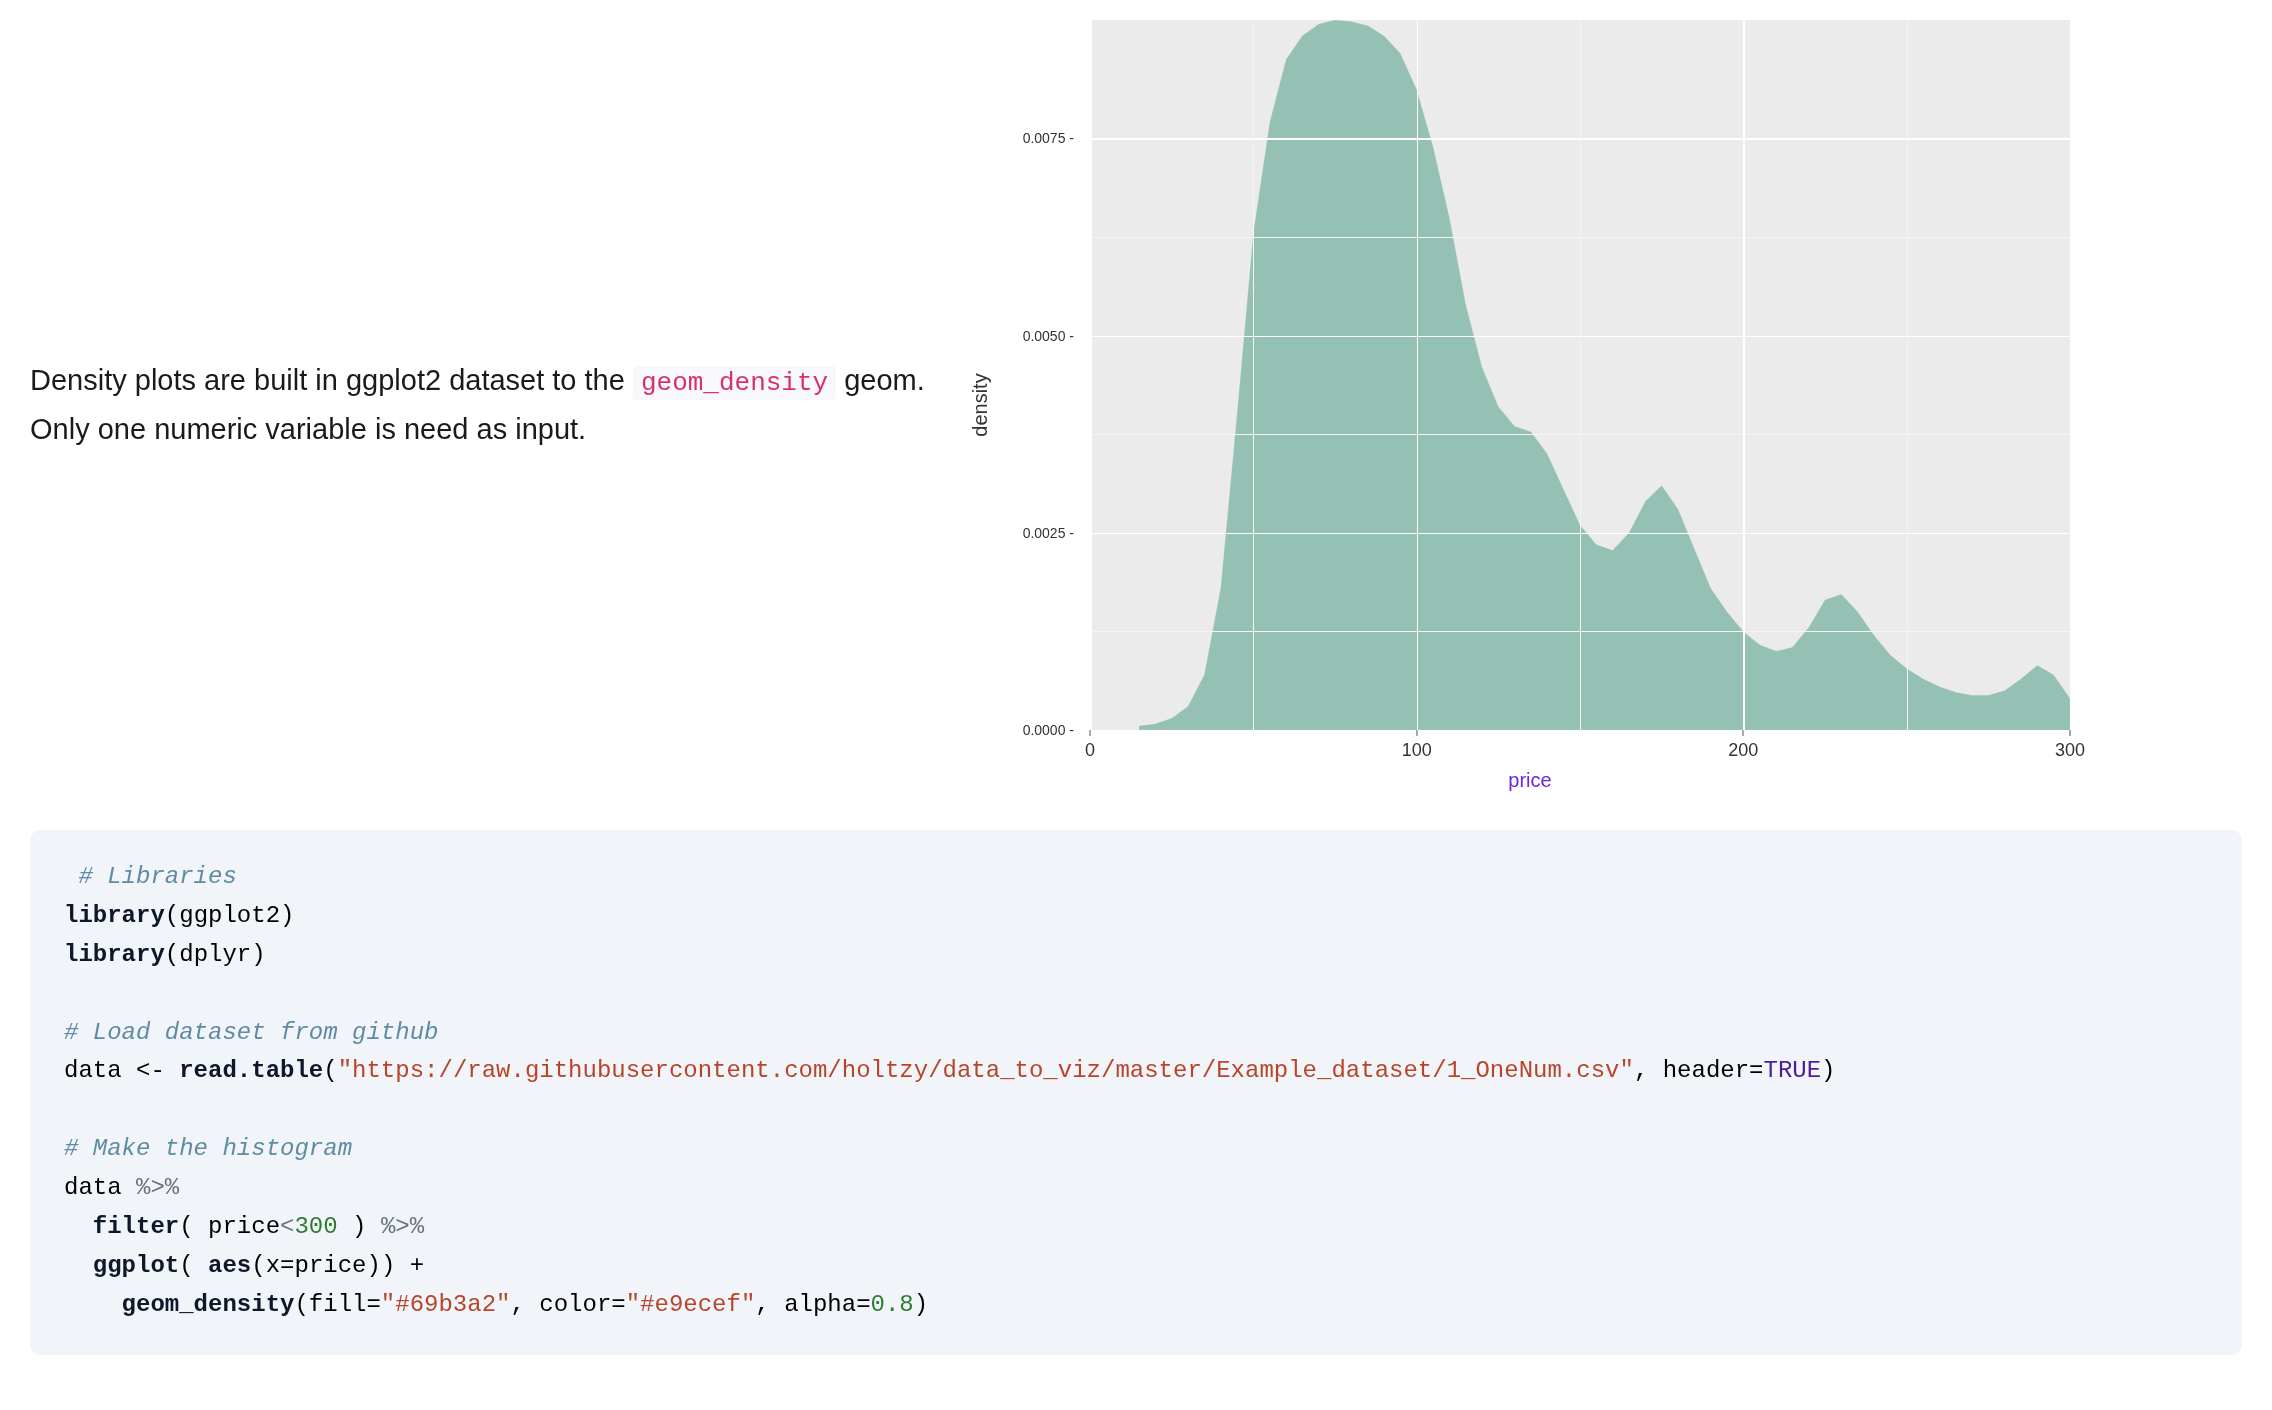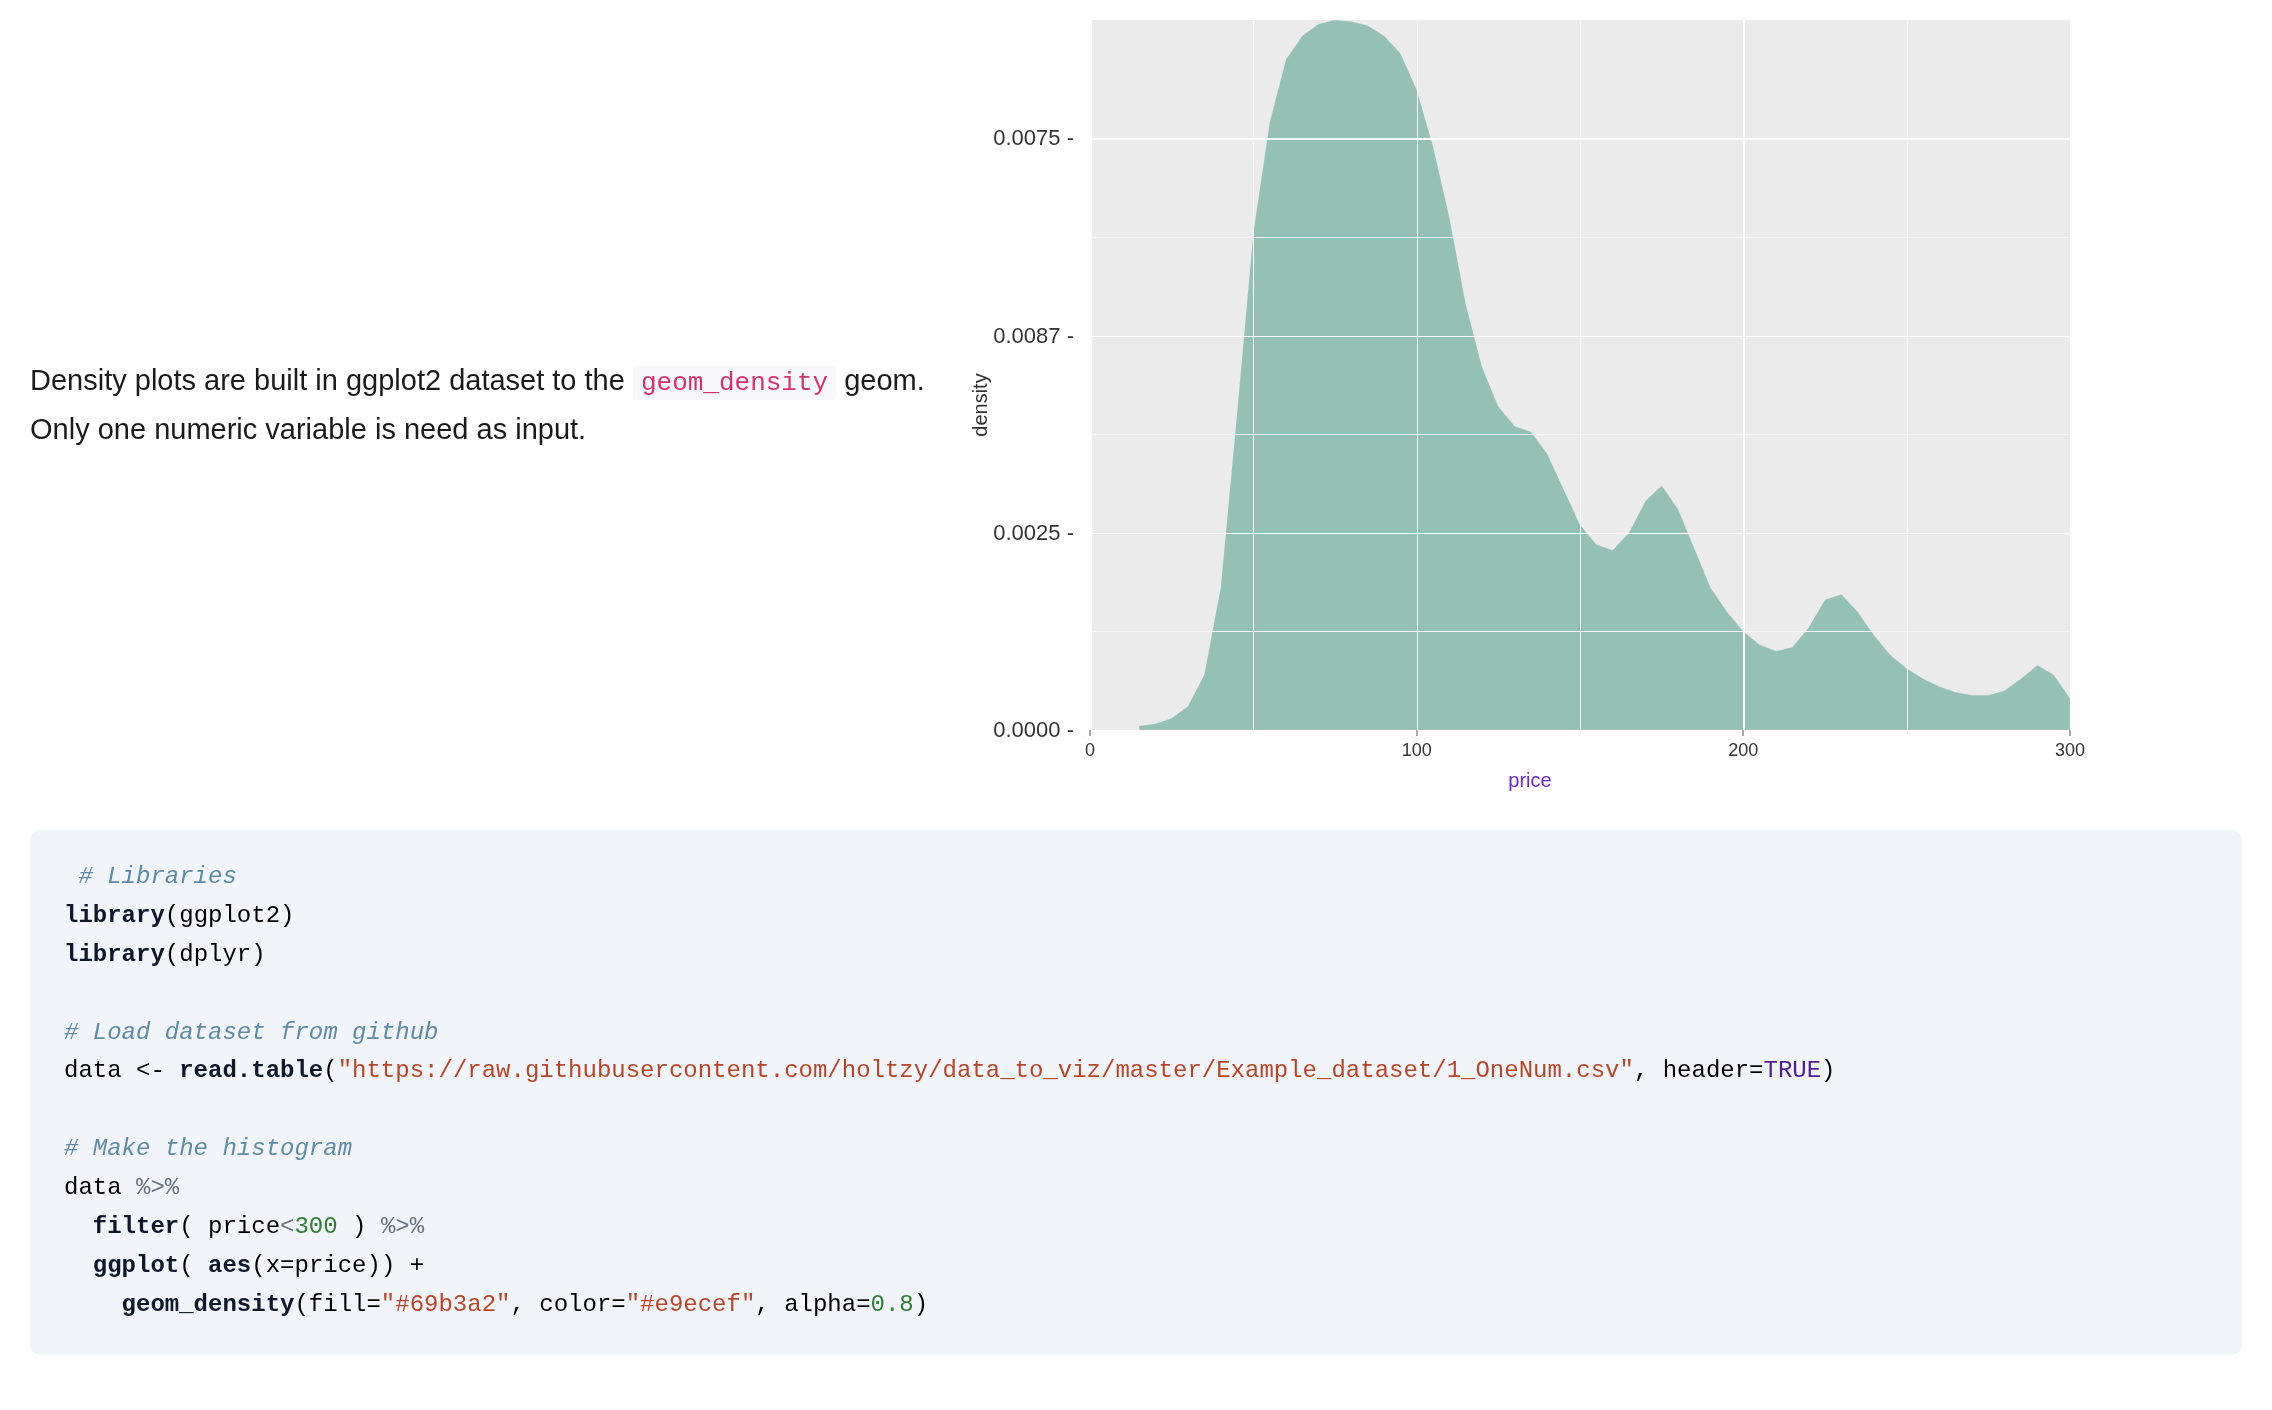--- a/index.html
+++ b/index.html
@@ -67,21 +67,21 @@
   .y-ticks {
     position: absolute;
     left: 0;
     top: 0;
     height: 100%;
     width: 92px;
   }
   .y-tick {
     position: absolute;
     right: 8px;
-    font-size: 22px;
+    font-size: 14px;
     color: #333;
     transform: translateY(-50%);
     white-space: nowrap;
     text-align: right;
   }
   .y-tick::after {
     content: "";
     position: absolute;
     right: -8px;
     top: 50%;
@@ -172,21 +172,21 @@
         <span> geom. Only one numeric variable is need as input.</span>
       </p>
     </div>
 
     <div class="chart-col">
       <div class="chart-frame">
         <div class="y-axis-label">density</div>
         <div class="y-ticks" id="y-ticks">
             <div class="y-tick" style="top: 710px; position: absolute;">0.0000 -</div>
             <div class="y-tick" style="top: 512.778px; position: absolute;">0.0025 -</div>
-            <div class="y-tick" style="top: 315.556px; position: absolute;">0.0087 -</div>
+            <div class="y-tick" style="top: 315.556px; position: absolute;">0.0050 -</div>
             <div class="y-tick" style="top: 118.333px; position: absolute;">0.0075 -</div>
           </div>
         <div class="plot-area" id="plot-area">
           <svg class="density" id="density-svg" preserveAspectRatio="none" viewBox="0 0 100 100">
               <path d="M 5 100 L 5 99.44444444444444 L 6.666666666666667 99.11111111111111 L 8.333333333333332 98.33333333333333 L 10 96.66666666666667 L 11.666666666666666 92.22222222222223 L 13.333333333333334 80 L 15 55.55555555555555 L 16.666666666666664 30 L 18.333333333333332 14.444444444444443 L 20 5.555555555555543 L 21.666666666666668 2.2222222222222143 L 23.333333333333332 0.5555555555555571 L 25 0 L 26.666666666666668 0.22222222222221433 L 28.333333333333332 0.7777777777777715 L 30 2.2222222222222143 L 31.666666666666664 4.666666666666657 L 33.33333333333333 9.777777777777757 L 35 17.77777777777777 L 36.666666666666664 27.777777777777786 L 38.333333333333336 39.99999999999999 L 40 48.88888888888888 L 41.66666666666667 54.44444444444444 L 43.333333333333336 57.22222222222222 L 45 57.99999999999999 L 46.666666666666664 61.11111111111111 L 48.333333333333336 66.11111111111111 L 50 71.11111111111111 L 51.66666666666667 73.88888888888889 L 53.333333333333336 74.66666666666666 L 55.00000000000001 72.22222222222223 L 56.666666666666664 67.77777777777777 L 58.333333333333336 65.55555555555556 L 60 68.88888888888889 L 61.66666666666667 74.44444444444444 L 63.33333333333333 80 L 65 83.33333333333333 L 66.66666666666666 86.11111111111111 L 68.33333333333333 88 L 70 88.88888888888889 L 71.66666666666667 88.33333333333333 L 73.33333333333333 85.55555555555556 L 75 81.66666666666666 L 76.66666666666667 80.88888888888889 L 78.33333333333333 83.33333333333333 L 80 86.66666666666667 L 81.66666666666667 89.44444444444444 L 83.33333333333334 91.33333333333333 L 85 92.77777777777777 L 86.66666666666667 93.88888888888889 L 88.33333333333333 94.66666666666667 L 90 95.11111111111111 L 91.66666666666666 95.11111111111111 L 93.33333333333333 94.44444444444444 L 95 92.77777777777777 L 96.66666666666667 90.88888888888889 L 98.33333333333333 92.22222222222223 L 100 95.55555555555556 L 100 100 Z" fill="#7fb7a6" fill-opacity="0.8" stroke="#e9ecef" stroke-width="0.15" vector-effect="non-scaling-stroke"></path>
             </svg>
         <div class="grid-major-h" style="top: 100%;"></div>
             <div class="grid-minor-h" style="top: 86.1111%;"></div>
             <div class="grid-major-h" style="top: 72.2222%;"></div>
             <div class="grid-minor-h" style="top: 58.3333%;"></div>

